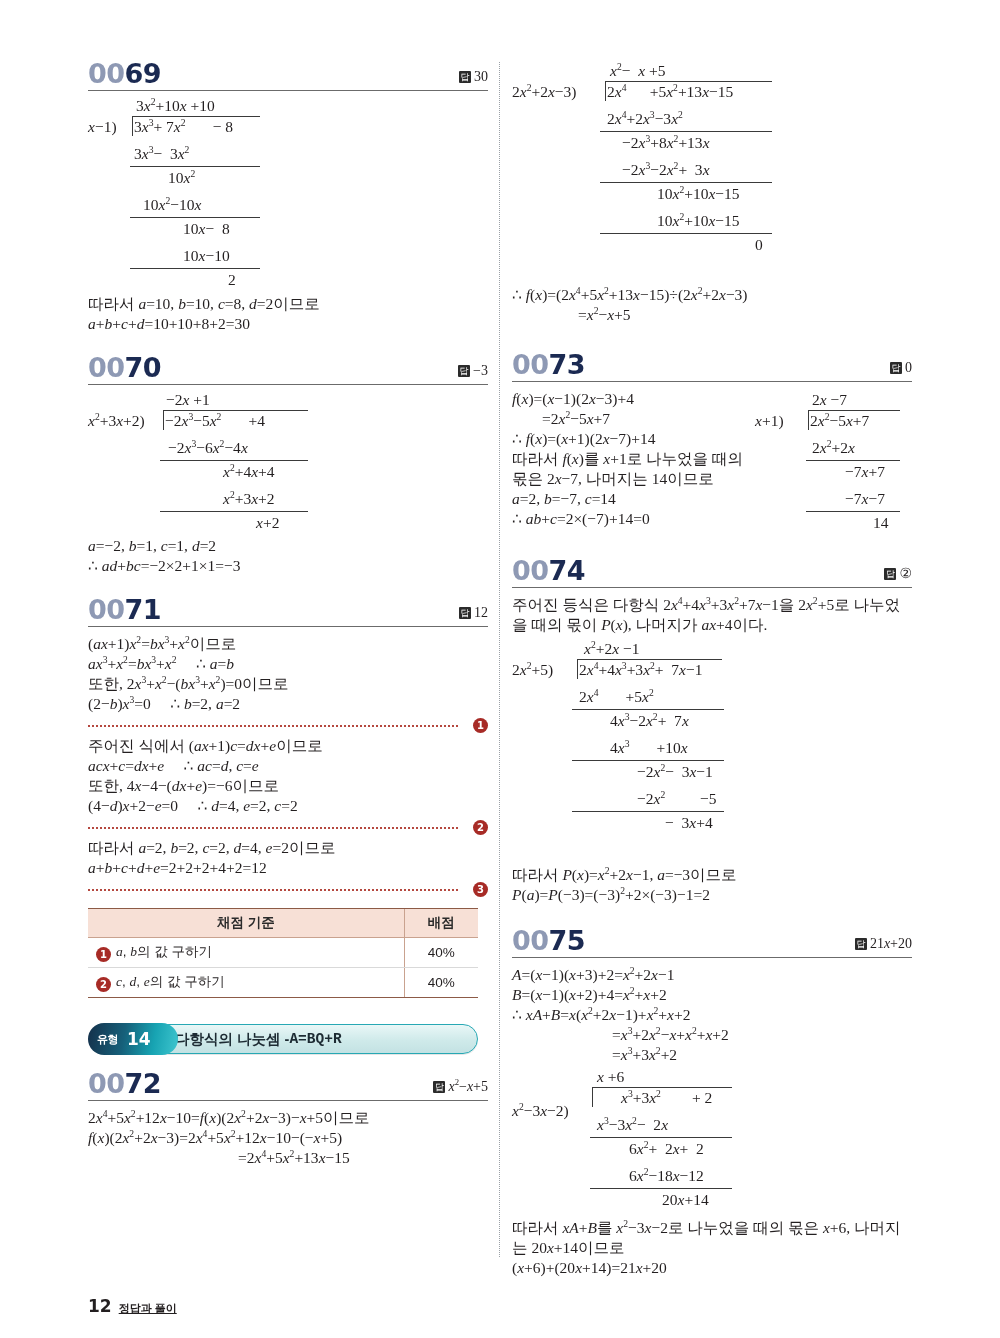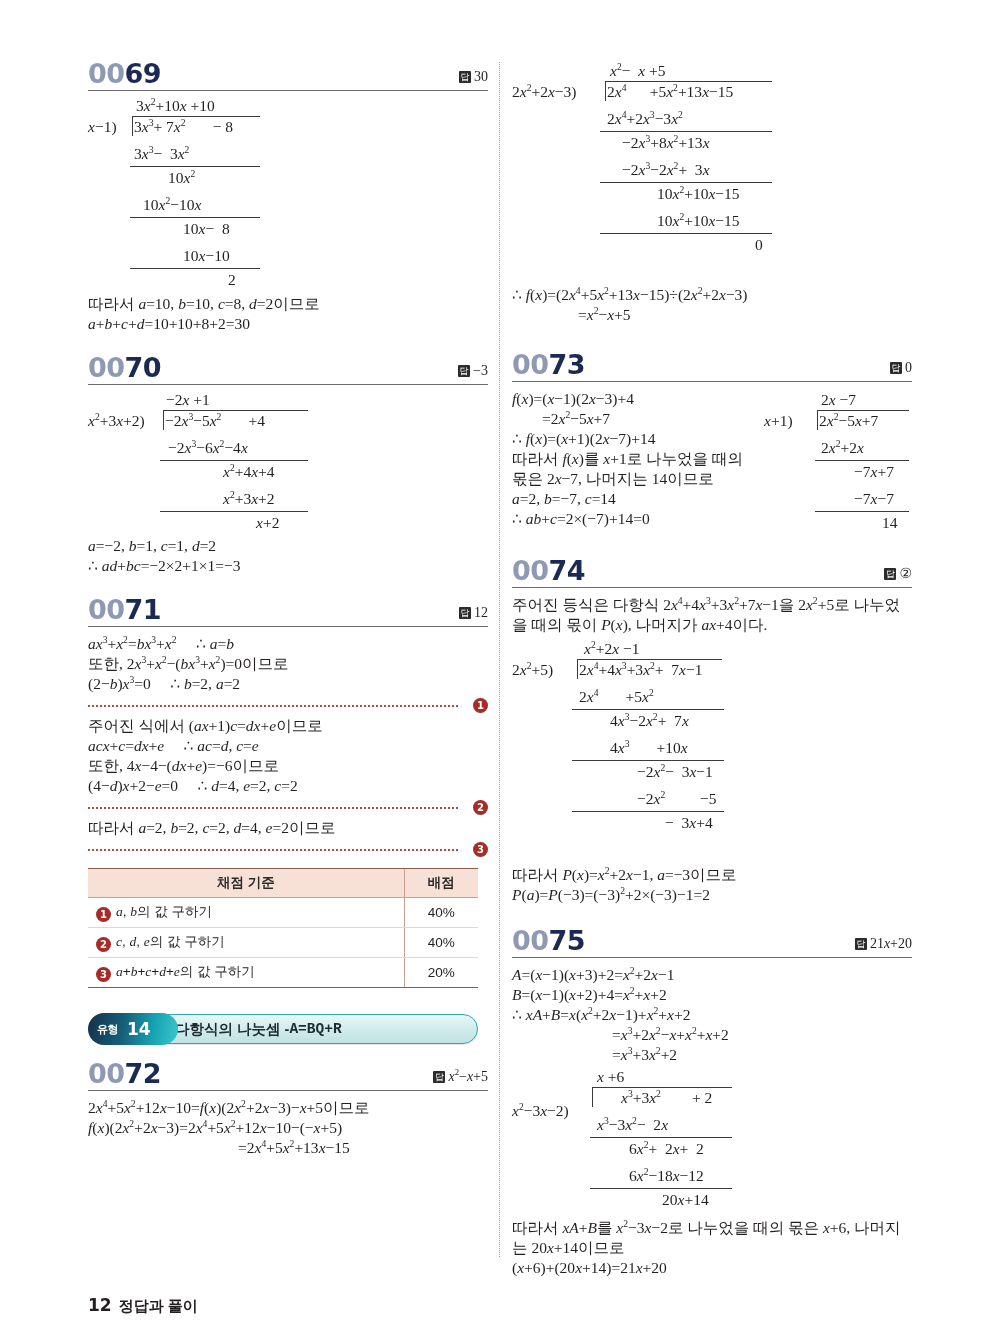--- a/index.html
+++ b/index.html
@@ -177,21 +177,21 @@
   .footer {
     position:absolute; left:88px; bottom:22px;
     display:flex; align-items:baseline; gap:7px;
   }
   .footer .pg {
     font-family:"DejaVu Sans", sans-serif;
     font-weight:bold; font-size:17px; color:#231f20;
   }
   .footer .ft {
     font-family:"Liberation Sans", sans-serif;
-    font-weight:bold; font-size:15px; color:#231f20;
+    font-weight:bold; font-size:11px; color:#231f20;text-decoration:underline;
   }
 </style>
 </head>
 <body>
 
 <div class="page">
 
   <div class="col-divider"></div>
 
   <div class="col col-left">
@@ -254,40 +254,42 @@
       <div class="ln">∴ <i>ad</i>+<i>bc</i>=−2×2+1×1=−3</div>
     </div>
 
     <div class="prob" style="margin-top:20px;">
       <div class="prob-head">
         <div class="prob-num"><span class="zz">00</span><span>71</span></div>
         <div class="ans"><span class="ansbox">답</span><span>12</span></div>
       </div>
       <div class="rule"></div>
 
+      <div class="ln">(<i>ax</i>+1)<i>x</i><sup>2</sup>=<i>bx</i><sup>3</sup>+<i>x</i><sup>2</sup>이므로</div>
       <div class="ln"><i>ax</i><sup>3</sup>+<i>x</i><sup>2</sup>=<i>bx</i><sup>3</sup>+<i>x</i><sup>2</sup>     ∴ <i>a</i>=<i>b</i></div>
       <div class="ln">또한, 2<i>x</i><sup>3</sup>+<i>x</i><sup>2</sup>−(<i>bx</i><sup>3</sup>+<i>x</i><sup>2</sup>)=0이므로</div>
       <div class="ln">(2−<i>b</i>)<i>x</i><sup>3</sup>=0     ∴ <i>b</i>=2, <i>a</i>=2</div>
 
       <div class="stepsep">
         <div class="dots"></div>
         <span class="circnum">1</span>
       </div>
 
       <div class="ln">주어진 식에서 (<i>ax</i>+1)<i>c</i>=<i>dx</i>+<i>e</i>이므로</div>
       <div class="ln"><i>acx</i>+<i>c</i>=<i>dx</i>+<i>e</i>     ∴ <i>ac</i>=<i>d</i>, <i>c</i>=<i>e</i></div>
       <div class="ln">또한, 4<i>x</i>−4−(<i>dx</i>+<i>e</i>)=−6이므로</div>
       <div class="ln">(4−<i>d</i>)<i>x</i>+2−<i>e</i>=0     ∴ <i>d</i>=4, <i>e</i>=2, <i>c</i>=2</div>
 
       <div class="stepsep">
         <div class="dots"></div>
         <span class="circnum">2</span>
       </div>
 
       <div class="ln">따라서 <i>a</i>=2, <i>b</i>=2, <i>c</i>=2, <i>d</i>=4, <i>e</i>=2이므로</div>
+      <div class="ln"><i>a</i>+<i>b</i>+<i>c</i>+<i>d</i>+<i>e</i>=2+2+2+4+2=12</div>
 
       <div class="stepsep">
         <div class="dots"></div>
         <span class="circnum">3</span>
       </div>
 
       <table class="grade">
         <thead>
           <tr>
             <th class="crit">채점 기준</th>
@@ -296,24 +298,20 @@
         </thead>
         <tbody>
           <tr>
             <td><span class="circnum">1</span><i>a</i>, <i>b</i>의 값 구하기</td>
             <td class="pts">40%</td>
           </tr>
           <tr>
             <td><span class="circnum">2</span><i>c</i>, <i>d</i>, <i>e</i>의 값 구하기</td>
             <td class="pts">40%</td>
           </tr>
-          <tr>
-            <td><span class="circnum">3</span><i>a</i>+<i>b</i>+<i>c</i>+<i>d</i>+<i>e</i>의 값 구하기</td>
-            <td class="pts">20%</td>
-          </tr>
         </tbody>
       </table>
     </div>
 
     <div class="banner">
       <div class="banner-body">
         <span>다항식의 나눗셈 - </span>
           <span class="fml">A=BQ+R</span>
       </div>
       <div class="banner-pill">
@@ -374,21 +372,21 @@
         <div style="position:absolute; left:0; top:0; width:240px;">
           <div class="ln"><i>f</i>(<i>x</i>)=(<i>x</i>−1)(2<i>x</i>−3)+4</div>
           <div class="ln ind1">=2<i>x</i><sup>2</sup>−5<i>x</i>+7</div>
           <div class="ln">∴ <i>f</i>(<i>x</i>)=(<i>x</i>+1)(2<i>x</i>−7)+14</div>
           <div class="ln">따라서 <i>f</i>(<i>x</i>)를 <i>x</i>+1로 나누었을 때의</div>
           <div class="ln">몫은 2<i>x</i>−7, 나머지는 14이므로</div>
           <div class="ln"><i>a</i>=2, <i>b</i>=−7, <i>c</i>=14</div>
           <div class="ln">∴ <i>ab</i>+<i>c</i>=2×(−7)+14=0</div>
         </div>
 
-        <div class="div-block" style="position:absolute; left:247px; top:0; width:155px; height:140px;">
+        <div class="div-block" style="position:absolute; left:238px; top:0; width:155px; height:140px;">
           <div class="dv" style="left:62px; top:0;">2<i>x</i> −7</div>
           <div class="dbar" style="left:58px; top:18px; width:92px;"></div>
           <div class="dhook" style="left:58px; top:18px; height:20px;"></div>
           <div class="dv" style="left:5px;  top:21px;"><i>x</i>+1)</div>
           <div class="dv" style="left:60px; top:21px;">2<i>x</i><sup>2</sup>−5<i>x</i>+7</div>
 
           <div class="dv" style="left:62px; top:48px;">2<i>x</i><sup>2</sup>+2<i>x</i></div>
           <div class="dbar" style="left:56px; top:68px; width:94px;"></div>
           <div class="dv" style="left:95px; top:72px;">−7<i>x</i>+7</div>
 

